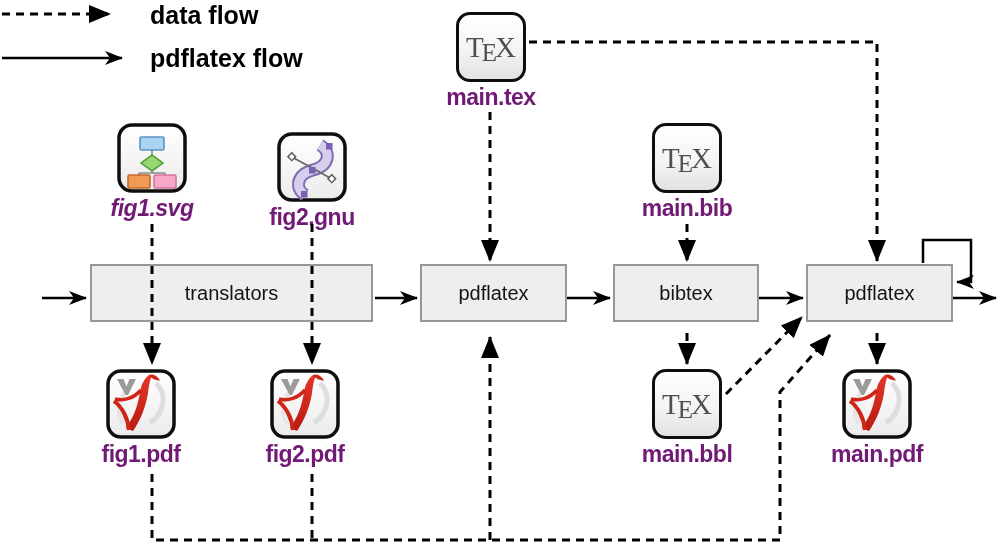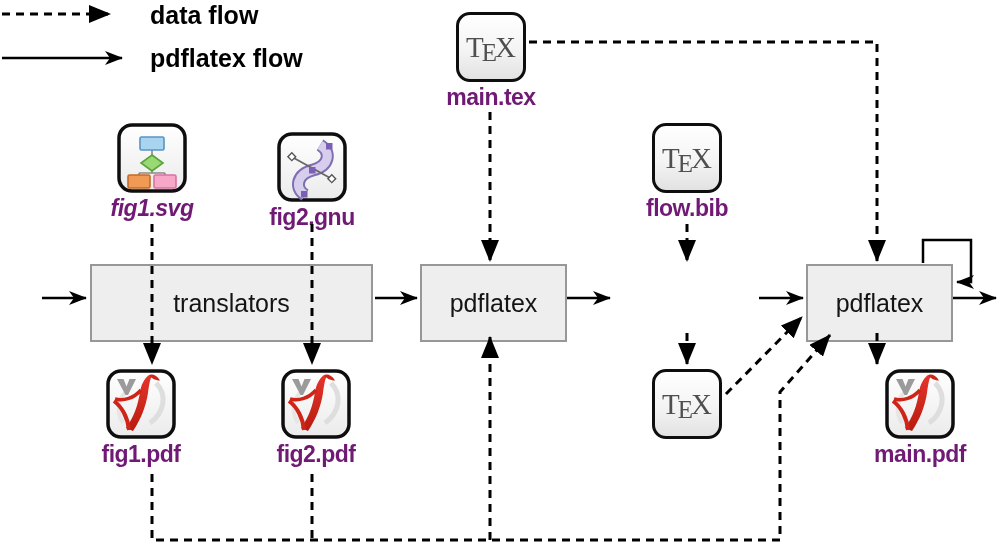--- a/index.html
+++ b/index.html
@@ -9,26 +9,26 @@
   }
   #stage {
     position:relative;
     width:1000px; height:546px;
     background:#ffffff;
     overflow:hidden;
   }
   
   .process-box {
     position:absolute;
-    top:264px; height:78px;
+    top:264px; height:58px;
     background:#eeeeee;
     border:2px solid #979797;
     box-sizing:border-box;
     display:flex; align-items:center; justify-content:center;
-    font-size:25px; color:#141414;
+    font-size:20px; color:#141414;
   }
   
   .file-node { position:absolute; width:70px; height:70px; }
   .file-icon {
     position:absolute; left:0; top:0;
     width:70px; height:70px; box-sizing:border-box;
   }
   .file-label {
     position:absolute; left:-45px; top:72px; width:160px;
     text-align:center;
@@ -68,48 +68,52 @@
 
   <div class="legend-label" id="legend-data">data flow</div>
   <div class="legend-label" id="legend-exec">pdflatex flow</div>
 
   <div class="process-box" style="left:90px;  width:283px;">
     <span>translators</span>
   </div>
   <div class="process-box" style="left:420px; width:147px;">
     <span>pdflatex</span>
   </div>
+  <div class="process-box" style="left:613px; width:146px;">
+    <span>bibtex</span>
+  </div>
   <div class="process-box" style="left:806px; width:147px;">
     <span>pdflatex</span>
   </div>
 
   <div class="file-node" style="left:456px; top:12px;">
     <div class="file-icon tex-icon">
       <span class="t1">T</span>
         <span class="t2">E</span>
         <span class="t3">X</span>
     </div>
     <div class="file-label">main.tex</div>
   </div>
 
   <div class="file-node" style="left:652px; top:123px;">
     <div class="file-icon tex-icon">
       <span class="t1">T</span>
         <span class="t2">E</span>
         <span class="t3">X</span>
     </div>
-    <div class="file-label">flow.bib</div>
+    <div class="file-label">main.bib</div>
   </div>
 
   <div class="file-node" style="left:652px; top:369px;">
     <div class="file-icon tex-icon">
       <span class="t1">T</span>
         <span class="t2">E</span>
         <span class="t3">X</span>
     </div>
+    <div class="file-label">main.bbl</div>
   </div>
 
   <div class="file-node" style="left:117px; top:123px;font-style:italic;">
     <div class="file-icon">
       <svg viewBox="0 0 70 70">
         <defs>
           <linearGradient id="icobg" x1="0" y1="0" x2="0" y2="1">
             <stop offset="0" stop-color="#ffffff"></stop>
               <stop offset="1" stop-color="#ebebeb"></stop>
           </linearGradient>
@@ -157,37 +161,37 @@
         <path d="M11,10 h6.5 l3,7.5 3,-7.5 h6.5 l-8,16 h-2.5 z" fill="#9b9b9b"></path>
         <path d="M43,6 C38,10 35,16 34,23 C32,36 28,48 20,59 L27,62 C35,50 40,37 42,24 C43,16 44,10 46,7 Z" fill="url(#pdfred)"></path>
         <path d="M43,6 C45,9 49,11.5 54,11.5 C51,6 46,4.5 43,6 Z" fill="#cf2418"></path>
         <path d="M8,32 C16,38 22,49 23,61" stroke="#cf2418" stroke-width="4" fill="none"></path>
         <path d="M9,30 C18,32.5 28,29 35,21" stroke="#cf2418" stroke-width="3.5" fill="none"></path>
       </svg>
     </div>
     <div class="file-label">fig1.pdf</div>
   </div>
 
-  <div class="file-node" style="left:281px; top:369px;">
+  <div class="file-node" style="left:270px; top:369px;">
     <div class="file-icon">
       <svg viewBox="0 0 70 70">
         <rect x="2" y="2" width="66" height="66" rx="13" fill="url(#icobg)" stroke="#0e0e0e" stroke-width="3.5"></rect>
         <path d="M50,14 C62,26 58,44 44,54" stroke="#dedede" stroke-width="5" fill="none"></path>
         <path d="M17,54 C10,44 12,30 20,23" stroke="#e6e6e6" stroke-width="4" fill="none"></path>
         <path d="M11,10 h6.5 l3,7.5 3,-7.5 h6.5 l-8,16 h-2.5 z" fill="#9b9b9b"></path>
         <path d="M43,6 C38,10 35,16 34,23 C32,36 28,48 20,59 L27,62 C35,50 40,37 42,24 C43,16 44,10 46,7 Z" fill="url(#pdfred)"></path>
         <path d="M43,6 C45,9 49,11.5 54,11.5 C51,6 46,4.5 43,6 Z" fill="#cf2418"></path>
         <path d="M8,32 C16,38 22,49 23,61" stroke="#cf2418" stroke-width="4" fill="none"></path>
         <path d="M9,30 C18,32.5 28,29 35,21" stroke="#cf2418" stroke-width="3.5" fill="none"></path>
       </svg>
     </div>
     <div class="file-label">fig2.pdf</div>
   </div>
 
-  <div class="file-node" style="left:885px; top:369px;">
+  <div class="file-node" style="left:842px; top:369px;">
     <div class="file-icon">
       <svg viewBox="0 0 70 70">
         <rect x="2" y="2" width="66" height="66" rx="13" fill="url(#icobg)" stroke="#0e0e0e" stroke-width="3.5"></rect>
         <path d="M50,14 C62,26 58,44 44,54" stroke="#dedede" stroke-width="5" fill="none"></path>
         <path d="M17,54 C10,44 12,30 20,23" stroke="#e6e6e6" stroke-width="4" fill="none"></path>
         <path d="M11,10 h6.5 l3,7.5 3,-7.5 h6.5 l-8,16 h-2.5 z" fill="#9b9b9b"></path>
         <path d="M43,6 C38,10 35,16 34,23 C32,36 28,48 20,59 L27,62 C35,50 40,37 42,24 C43,16 44,10 46,7 Z" fill="url(#pdfred)"></path>
         <path d="M43,6 C45,9 49,11.5 54,11.5 C51,6 46,4.5 43,6 Z" fill="#cf2418"></path>
         <path d="M8,32 C16,38 22,49 23,61" stroke="#cf2418" stroke-width="4" fill="none"></path>
         <path d="M9,30 C18,32.5 28,29 35,21" stroke="#cf2418" stroke-width="3.5" fill="none"></path>

